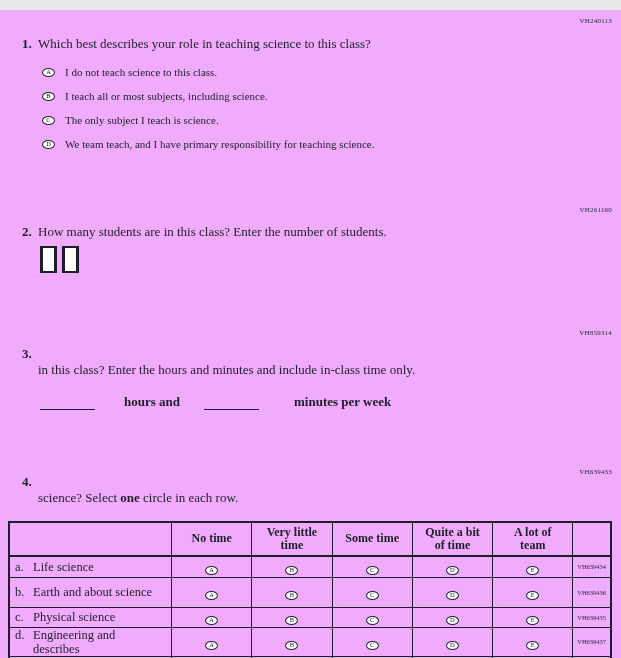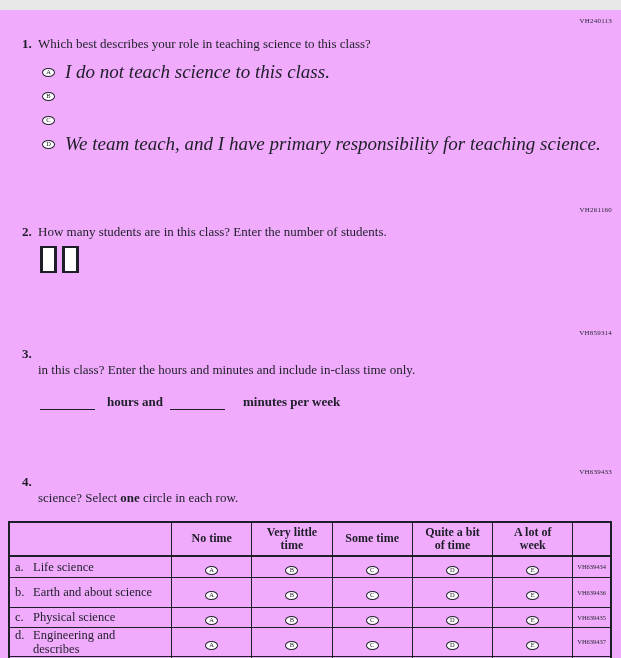--- a/index.html
+++ b/index.html
@@ -20,32 +20,32 @@
   
   .options { position:absolute; left:42px; top:50px; }
   .opt { display:flex; align-items:center; height:24px; }
   .bubble {
     display:inline-flex; align-items:center; justify-content:center;
     width:13px; height:9px; border:1px solid #23232e; border-radius:50%;
     font-size:6.5px; line-height:1; flex-shrink:0; box-sizing:border-box;
     background:#fff; cursor:pointer;
   }
   .opt .bubble { margin-right:10px; }
-  .opt-text { font-size:19px;font-style:italic; }
+  .opt-text { font-size:11px; }
 
   
   .boxes { position:absolute; left:40px; top:236px; display:flex; }
   .digit-box {
     width:11px; height:23px; background:#fff;
     border-style:solid; border-color:#1e1e28;
     border-width:2px 3px 2px 3px; margin-right:5px; cursor:text;
   }
 
   
-  .fill-line { position:absolute; left:40px; top:384px; display:flex; align-items:flex-end; font-size:13px; }
+  .fill-line { position:absolute; left:40px; top:384px; display:flex; align-items:flex-end; font-size:13px;gap:17px; }
   .blank { display:inline-block; width:55px; height:13px; border-bottom:1.5px solid #1e1e28; cursor:text; }
   .fill-line .lbl1 { margin-left:12px; }
   .fill-line .lbl2 { margin-left:18px;text-align:center; }
   .fill-line .blank2 { margin-left:7px; }
 
   
   .table-wrap { position:absolute; left:8px; top:511px; width:606px; height:147px; overflow:hidden; }
   table { border-collapse:collapse; table-layout:fixed; width:604px; }
   col.c-label { width:162px; }
   col.c-ans { width:80px; }
@@ -76,23 +76,25 @@
     <span class="qnum">1.</span>
     <span class="qtext">Which best describes your role in teaching science to this class?</span>
   </div>
   <div class="options">
     <div class="opt">
       <span class="bubble">A</span>
       <span class="opt-text">I do not teach science to this class.</span>
     </div>
     <div class="opt">
       <span class="bubble">B</span>
+      <span class="opt-text">I teach all or most subjects, including science.</span>
     </div>
     <div class="opt">
       <span class="bubble">C</span>
+      <span class="opt-text">The only subject I teach is science.</span>
     </div>
     <div class="opt">
       <span class="bubble">D</span>
       <span class="opt-text">We team teach, and I have primary responsibility for teaching science.</span>
     </div>
   </div>
 
   <div class="qcode" style="top:196px;">VH261160</div>
   <div class="question" style="top:214px;">
     <span class="qnum">2.</span>
@@ -141,21 +143,21 @@
       <thead>
         <tr>
           <th></th>
           <th>No time</th>
           <th>Very little
 time</th>
           <th>Some time</th>
           <th>Quite a bit
 of time</th>
           <th>A lot of
-week</th>
+team</th>
           <th></th>
         </tr>
       </thead>
       <tbody>
         <tr class="r-a">
           <td class="label-cell">
             <div class="row-flex">
               <span class="row-letter">a.</span>
               <span class="row-label">Life science</span>
             </div>

